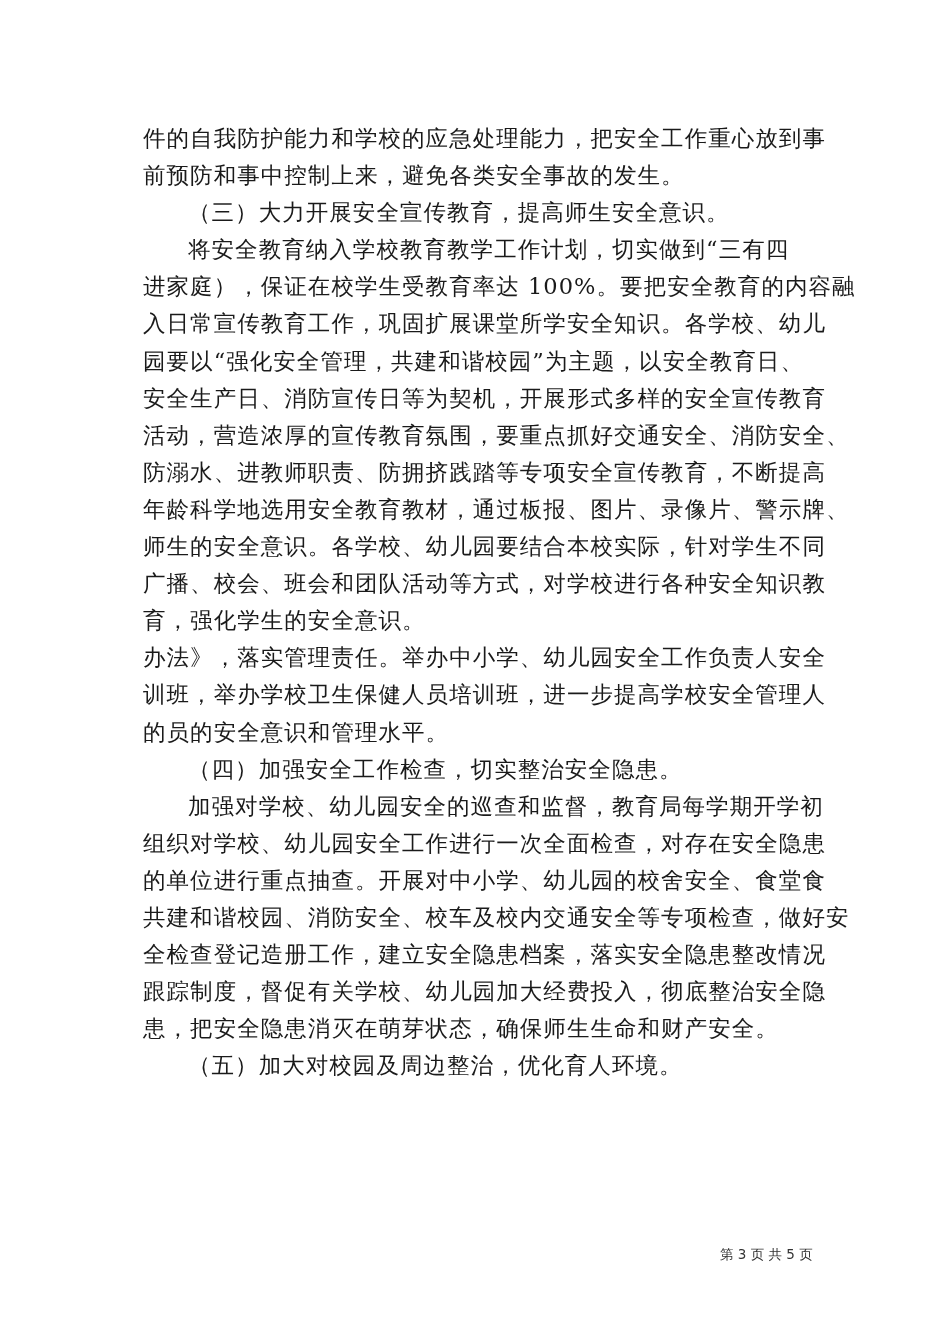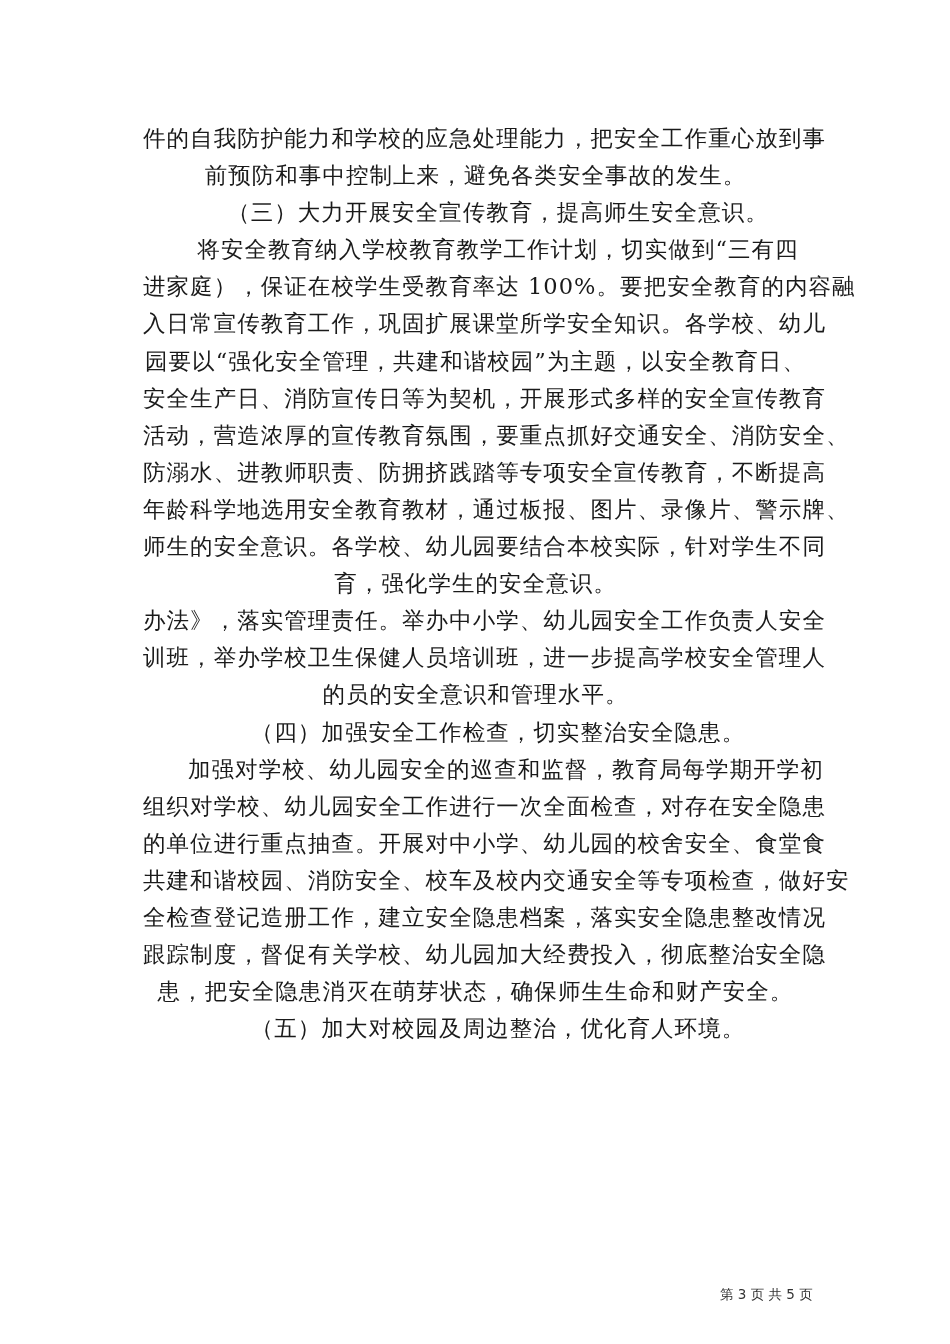--- a/index.html
+++ b/index.html
@@ -15,21 +15,20 @@
       font-family: "DejaVu Serif", "Liberation Serif", serif;
       color: #1a1a1a;
     }
     .page {
       position: absolute;
       left: 0;
       top: 0;
       width: 950px;
       height: 1344px;
       background: #ffffff;
-      text-align: center;
     }
     .content {
       position: absolute;
       left: 143px;
       top: 120px;
       width: 665px;
     }
     .line {
       height: 37.1px;
       line-height: 37.1px;
@@ -44,40 +43,40 @@
       padding-left: 45px;
     }
     .footer {
       position: absolute;
       left: 720px;
       top: 1246px;
       font-size: 13.5px;
       color: #333333;
       white-space: nowrap;
       font-family: "DejaVu Sans", "Liberation Sans", sans-serif;
-      margin-top: 40px;
     }
   </style>
 </head>
 <body>
 
 <div class="page">
   <div class="content">
     <div class="line">件的自我防护能力和学校的应急处理能力，把安全工作重心放到事</div>
     <div class="line">前预防和事中控制上来，避免各类安全事故的发生。</div>
     <div class="line heading">（三）大力开展安全宣传教育，提高师生安全意识。</div>
     <div class="line indent">将安全教育纳入学校教育教学工作计划，切实做到“三有四</div>
     <div class="line">进家庭），保证在校学生受教育率达 100%。要把安全教育的内容融</div>
     <div class="line">入日常宣传教育工作，巩固扩展课堂所学安全知识。各学校、幼儿</div>
     <div class="line">园要以“强化安全管理，共建和谐校园”为主题，以安全教育日、</div>
     <div class="line">安全生产日、消防宣传日等为契机，开展形式多样的安全宣传教育</div>
     <div class="line">活动，营造浓厚的宣传教育氛围，要重点抓好交通安全、消防安全、</div>
     <div class="line">防溺水、进教师职责、防拥挤践踏等专项安全宣传教育，不断提高</div>
     <div class="line">年龄科学地选用安全教育教材，通过板报、图片、录像片、警示牌、</div>
     <div class="line">师生的安全意识。各学校、幼儿园要结合本校实际，针对学生不同</div>
+    <div class="line">广播、校会、班会和团队活动等方式，对学校进行各种安全知识教</div>
     <div class="line">育，强化学生的安全意识。</div>
     <div class="line">办法》，落实管理责任。举办中小学、幼儿园安全工作负责人安全</div>
     <div class="line">训班，举办学校卫生保健人员培训班，进一步提高学校安全管理人</div>
     <div class="line">的员的安全意识和管理水平。</div>
     <div class="line heading">（四）加强安全工作检查，切实整治安全隐患。</div>
     <div class="line indent">加强对学校、幼儿园安全的巡查和监督，教育局每学期开学初</div>
     <div class="line">组织对学校、幼儿园安全工作进行一次全面检查，对存在安全隐患</div>
     <div class="line">的单位进行重点抽查。开展对中小学、幼儿园的校舍安全、食堂食</div>
     <div class="line">共建和谐校园、消防安全、校车及校内交通安全等专项检查，做好安</div>
     <div class="line">全检查登记造册工作，建立安全隐患档案，落实安全隐患整改情况</div>

